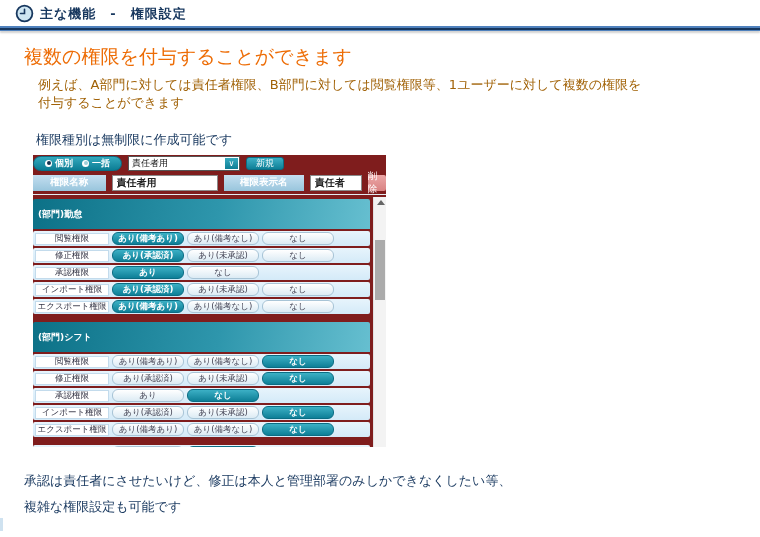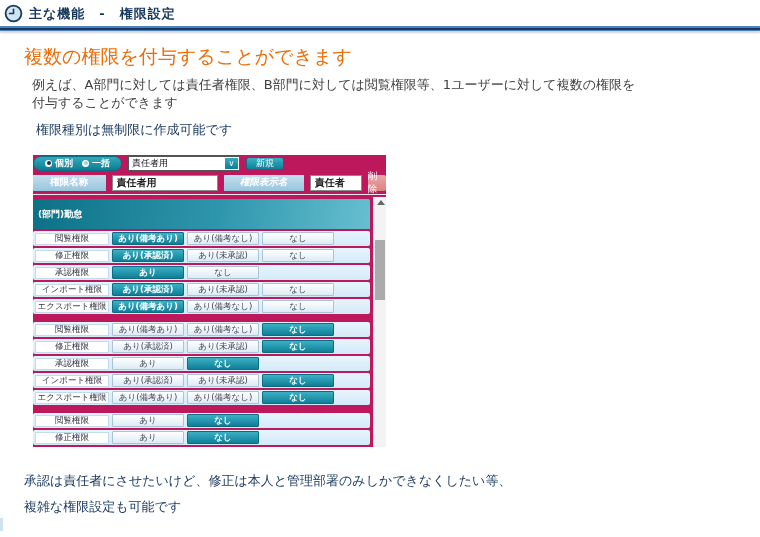--- a/index.html
+++ b/index.html
@@ -1,36 +1,36 @@
 <!DOCTYPE html>
 <html><head>
 <meta charset="utf-8">
 <style>
   * { margin:0; padding:0; box-sizing:border-box; }
   html,body { width:760px; height:537px; background:#fff; overflow:hidden;
     font-family:"DejaVu Sans","Liberation Sans",sans-serif; }
   body { position:relative; }
 
   
-  .page-header { display:flex; align-items:center; gap:6px; padding:4px 0 3px 4px; height:26px; }
+  .page-header { display:flex; align-items:center; gap:6px; padding:4px 0 3px 4px; height:26px;margin-left:11px; }
   .page-title { color:#17375e; font-size:13px; font-weight:bold; letter-spacing:1px; }
   .rule { height:5px; width:760px;
     background:linear-gradient(#4f81bd 0 1.5px,#17375e 1.5px 3.5px,#4f81bd 3.5px 5px);
     box-shadow:0 2px 2px rgba(0,0,0,.18); }
 
   .heading { position:absolute; left:24px; top:44px; font-size:19px; color:#ed6c05; }
-  .desc { position:absolute; left:32px; top:76px; font-size:13px; color:#404040;
+  .desc { position:absolute; left:38px; top:76px; font-size:13px; color:#a16207;
     line-height:18px; white-space:pre-line; width:700px; }
-  .caption { position:absolute; left:36px; top:121px; font-size:13px; color:#17375e; }
+  .caption { position:absolute; left:36px; top:131px; font-size:13px; color:#17375e; }
   .footer-note { position:absolute; left:24px; top:468px; font-size:13px; color:#17375e;
     line-height:26px; white-space:pre-line; width:700px; }
   .corner-sliver { position:absolute; left:0; bottom:6px; width:3px; height:13px; background:#cfe2f0; }
 
   
-  .shot { position:absolute; left:33px; top:155px; width:353px; height:292px; background:#be185d; }
+  .shot { position:absolute; left:33px; top:155px; width:353px; height:292px; background:#7f1d1d; }
 
   .toolbar-row-a { display:flex; align-items:center; height:16px; margin-bottom:3px; gap:6px; }
   .mode-pill { display:inline-flex; align-items:center; gap:9px; height:15px; padding:0 11px;
     border-radius:8px; background:linear-gradient(#34a9be,#0c7d94);
     color:#fff; font-size:9px; font-weight:bold; border:1px solid #0a6d84; }
   .radio-item { display:inline-flex; align-items:center; gap:3px; cursor:default; }
   .radio { width:7px; height:7px; border-radius:50%; background:#fff; position:relative; display:inline-block; }
   .radio.sel::after { content:''; position:absolute; inset:1.5px; border-radius:50%; background:#15324f; }
   .radio:not(.sel)::after { content:''; position:absolute; inset:1.5px; border-radius:50%; background:#9ecfda; }
 
@@ -40,40 +40,40 @@
     background:linear-gradient(#37abc0,#0d7e95); color:#fff; font-size:8px;
     display:flex; align-items:center; justify-content:center; }
 
   .new-btn { width:38px; height:13px; border-radius:3px; border:1px solid #0a6d84;
     background:linear-gradient(#3cb0c5,#0e7f97); color:#fff; font-size:9px;
     display:flex; align-items:center; justify-content:center; }
 
   .toolbar-row-b { display:flex; align-items:center; height:17px; gap:6px; }
   .field-label { height:16px; background:linear-gradient(#c4def0,#98c5dc); color:#fff;
     font-size:9.5px; font-weight:bold; display:flex; align-items:center; justify-content:center; }
-  .fl1 { width:76px; } .fl2 { width:84px;font-style:italic; }
+  .fl1 { width:76px; } .fl2 { width:84px; }
   .field-input { height:16px; background:#fff; border:1px solid #8a8a8a; font-size:10px;
     font-weight:bold; color:#222; padding:0 0 0 4px; font-family:inherit; }
   .fi1 { width:106px; } .fi2 { width:52px; }
   .delete-btn { width:19px; height:16px; background:linear-gradient(#eba6a6,#d98383);
     color:#fff; font-size:9.5px; border:none; border-radius:2px;
     display:flex; align-items:center; justify-content:center; }
 
   .toolbar-divider { height:1px; background:#e4ebf1; margin:3px 0 2px; }
 
   .list-wrap { position:relative; height:250px; overflow:hidden; }
   .list-content { width:337px; padding-top:2px; overflow:hidden; height:250px; }
   .section-header { height:30px; border-radius:2px 2px 0 0; margin-bottom:2px;
     background:linear-gradient(100deg,#0c7187 0%,#2e96ac 55%,#66bfd0 100%);
     color:#fff; font-size:9px; font-weight:bold; display:flex; align-items:center; padding-left:5px; }
   .perm-row { height:15px; margin-bottom:2px; border-radius:2px;
     background:linear-gradient(#e7f4fc,#d4eaf8); display:flex; align-items:center; }
   .row-label { margin-left:2px; width:74px; height:12px; background:#fff; border:1px solid #c3dbec;
     font-size:8.5px; color:#334; display:flex; align-items:center; justify-content:center; }
-  .pill { width:72px; height:13px; border-radius:1px; font-size:8.5px;
+  .pill { width:72px; height:13px; border-radius:6px; font-size:8.5px;
     display:flex; align-items:center; justify-content:center; margin-left:3px; }
   .pill:first-of-type { margin-left:8px; }
   .pill.on { background:linear-gradient(#3cb0c5,#0e7f97); color:#fff; font-weight:bold; border:1px solid #0a6d84; }
   .pill:not(.on) { background:linear-gradient(#ffffff,#dcebf4); color:#445; border:1px solid #a8c4d6; }
   .section-gap { height:6px; }
 
   .scrollbar { position:absolute; right:0; top:0; bottom:0; width:13px; background:#f3f3f3;
     border-left:1px solid #e2e2e2; }
   .scroll-up { position:absolute; top:3px; left:3px; width:0; height:0;
     border-left:4px solid transparent; border-right:4px solid transparent; border-bottom:5px solid #666; }
@@ -154,20 +154,21 @@
           <span class="pill">あり(未承認)</span>
           <span class="pill">なし</span>
         </div>
         <div class="perm-row">
           <span class="row-label">エクスポート権限</span>
           <span class="pill on">あり(備考あり)</span>
           <span class="pill">あり(備考なし)</span>
           <span class="pill">なし</span>
         </div>
         <div class="section-gap"></div>
+        <div class="section-header">(部門)シフト</div>
         <div class="perm-row">
           <span class="row-label">閲覧権限</span>
           <span class="pill">あり(備考あり)</span>
           <span class="pill">あり(備考なし)</span>
           <span class="pill on">なし</span>
         </div>
         <div class="perm-row">
           <span class="row-label">修正権限</span>
           <span class="pill">あり(承認済)</span>
           <span class="pill">あり(未承認)</span>

